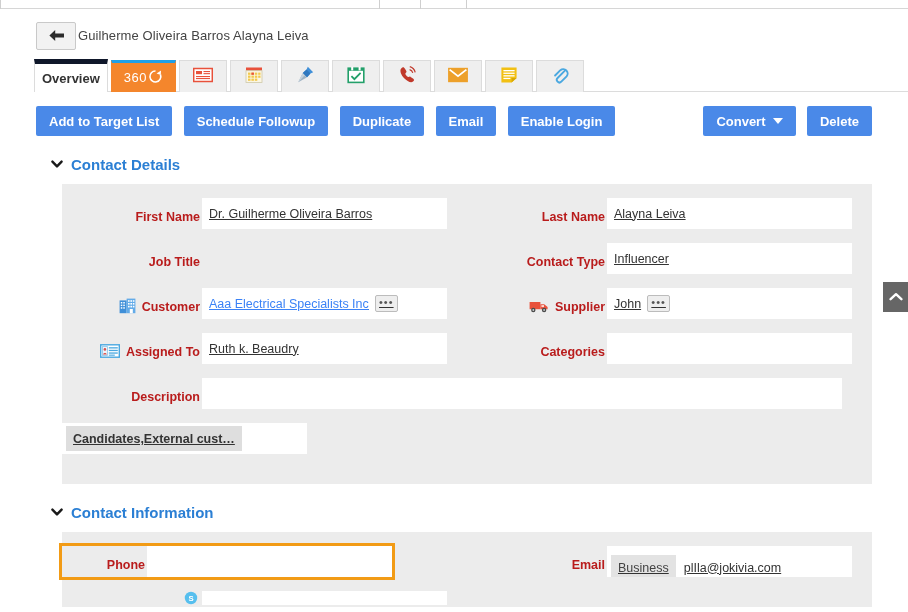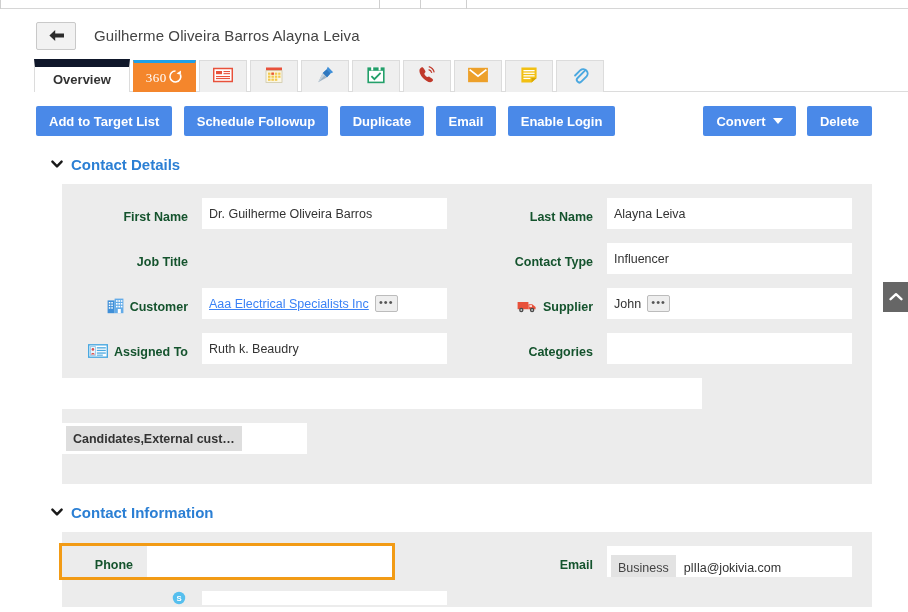--- a/index.html
+++ b/index.html
@@ -42,22 +42,22 @@
     width: 40px; height: 28px;
     border: 1px solid #c9c9c9;
     background: #f2f2f2;
     border-radius: 2px;
     display: flex; align-items: center; justify-content: center;
     cursor: pointer;
     flex: 0 0 auto;
   }
   .back-btn svg { display: block; }
   .record-title {
-    margin-left: 18px;
-    font-size: 15px;
+    margin-left: 2px;
+    font-size: 13px;
     color: #444444;
     letter-spacing: .1px;
     white-space: nowrap;
   }
 
   
   .tabbar {
     position: relative;
     margin: 5px 0 0 34px;
     height: 34px;
@@ -76,44 +76,44 @@
     display: flex; align-items: center; justify-content: center;
     background: #efefef;
     border: 1px solid #dcdcdc;
     border-bottom: none;
     position: relative;
     cursor: pointer;
     z-index: 2;
   }
   .tab.active {
     background: #ffffff;
-    border-top: 8px solid #0f172a;
+    border-top: 5px solid #0f172a;
     height: 33px;
-    padding: 0 18px;
+    padding: 0 7px;
     font-weight: bold;
     font-size: 13px;
     color: #333;
     z-index: 3;
   }
   .tab.active:after {
     content: ""; position: absolute;
     left: 0; right: 0; bottom: -1px; height: 2px;
     background: #ffffff;
   }
   .tab.tab360 {
     background: #f4862c;
     border-color: #f4862c;
     border-top: 3px solid #1fa0e8;
     color: #ffffff;
     font-size: 13px;
     padding: 0 12px;
     letter-spacing: .5px;
     gap: 1px;
   }
-  .tab.tab360 .lbl { font-weight: normal; font-family: Liberation Serif, serif; }
+  .tab.tab360 .lbl { font-weight: normal; }
   .tab .ico { display: block; }
 
   
   .actions {
     position: relative;
     margin: 14px 0 0 36px;
     height: 30px;
   }
   .btn {
     display: inline-flex; align-items: center; justify-content: center;
@@ -173,43 +173,44 @@
     align-items: flex-start;
   }
   .fcell {
     display: flex;
     align-items: flex-start;
     width: 405px;
   }
   .flabel {
     width: 140px;
     text-align: right;
-    padding-right: 14px;
+    padding-right: 2px;
     padding-top: 7px;
     font-size: 12.5px;
     font-weight: bold;
-    color: #14532d;
+    color: #b91c1c;
     display: flex;
     align-items: center;
     justify-content: flex-end;
     gap: 6px;
     height: 31px;
   }
   .flabel .licon { display: block; flex: 0 0 auto; }
   .fvalue {
     background: #ffffff;
     height: 31px;
     width: 245px;
     display: flex;
     align-items: center;
     padding: 0 7px;
     font-size: 12.5px;
     color: #333333;
     overflow: hidden;
     white-space: nowrap;
+    text-decoration: underline;
   }
   .fvalue.wide { width: 640px; }
   .fvalue.empty { }
   .fvalue a {
     color: #3b82f6;
     text-decoration: underline;
     font-size: 12.5px;
   }
   .dots {
     display: inline-flex; align-items: center; justify-content: center;
@@ -518,20 +519,21 @@
           <div class="fvalue">Ruth k. Beaudry</div>
         </div>
         <div class="fcell">
           <div class="flabel">Categories</div>
           <div class="fvalue empty"></div>
         </div>
       </div>
 
       <div class="frow">
         <div class="fcell" style="width:810px;">
+          <div class="flabel">Description</div>
           <div class="fvalue wide empty"></div>
         </div>
       </div>
 
       <div class="frow">
         <div class="fcell">
           <div class="fvalue" style="padding:0 0 0 4px;">
             <span class="chip">Candidates,External cust…</span>
           </div>
         </div>

